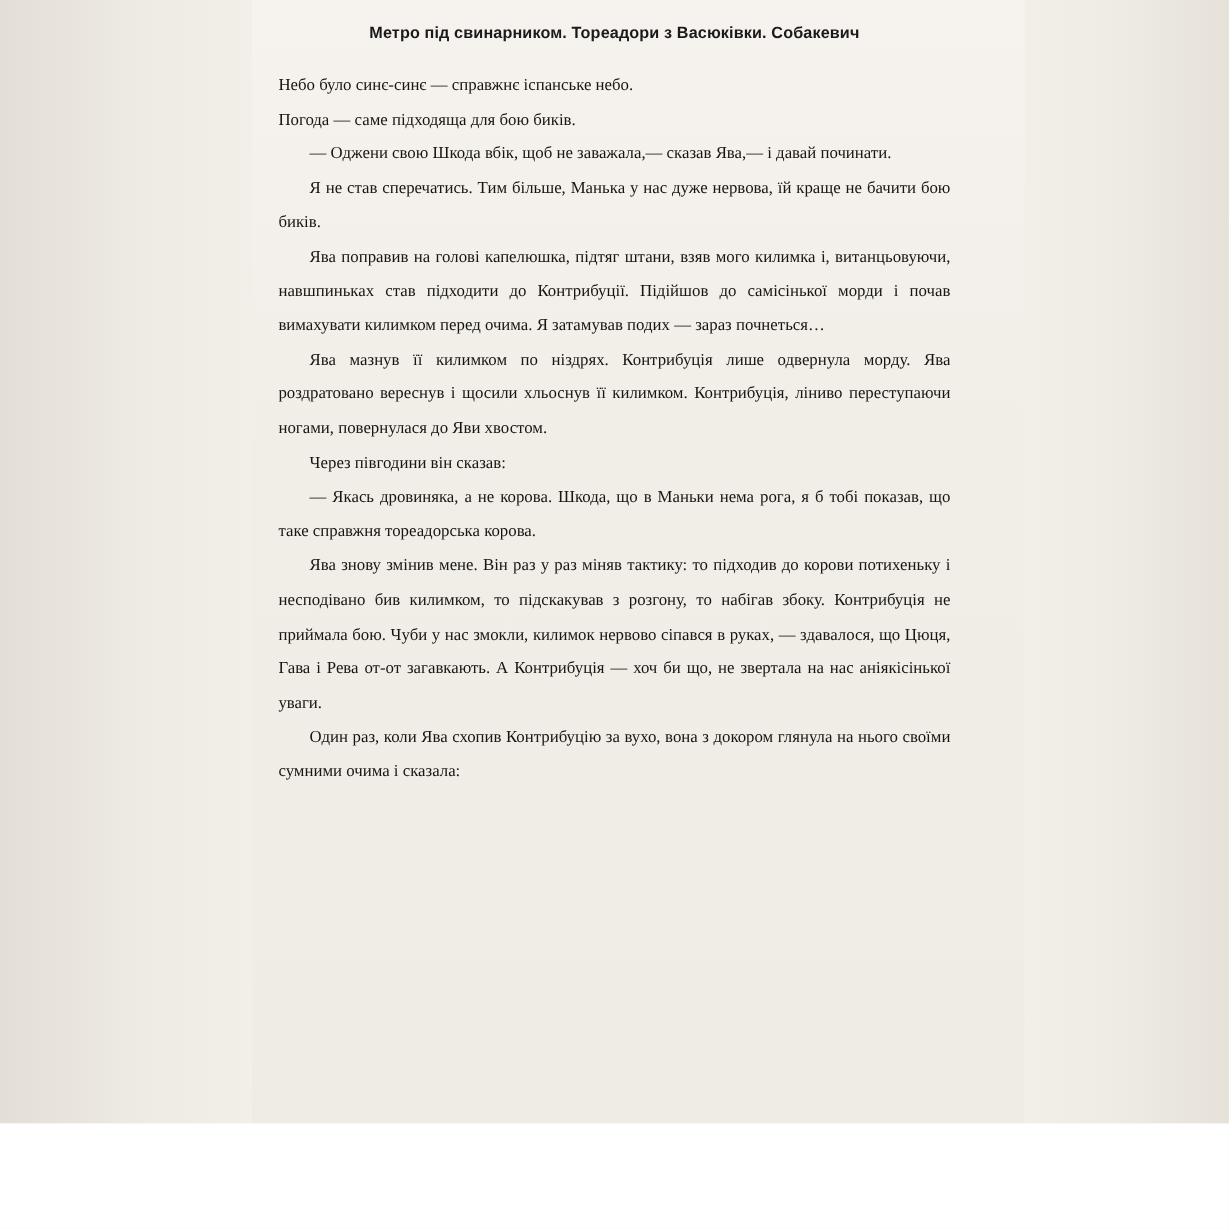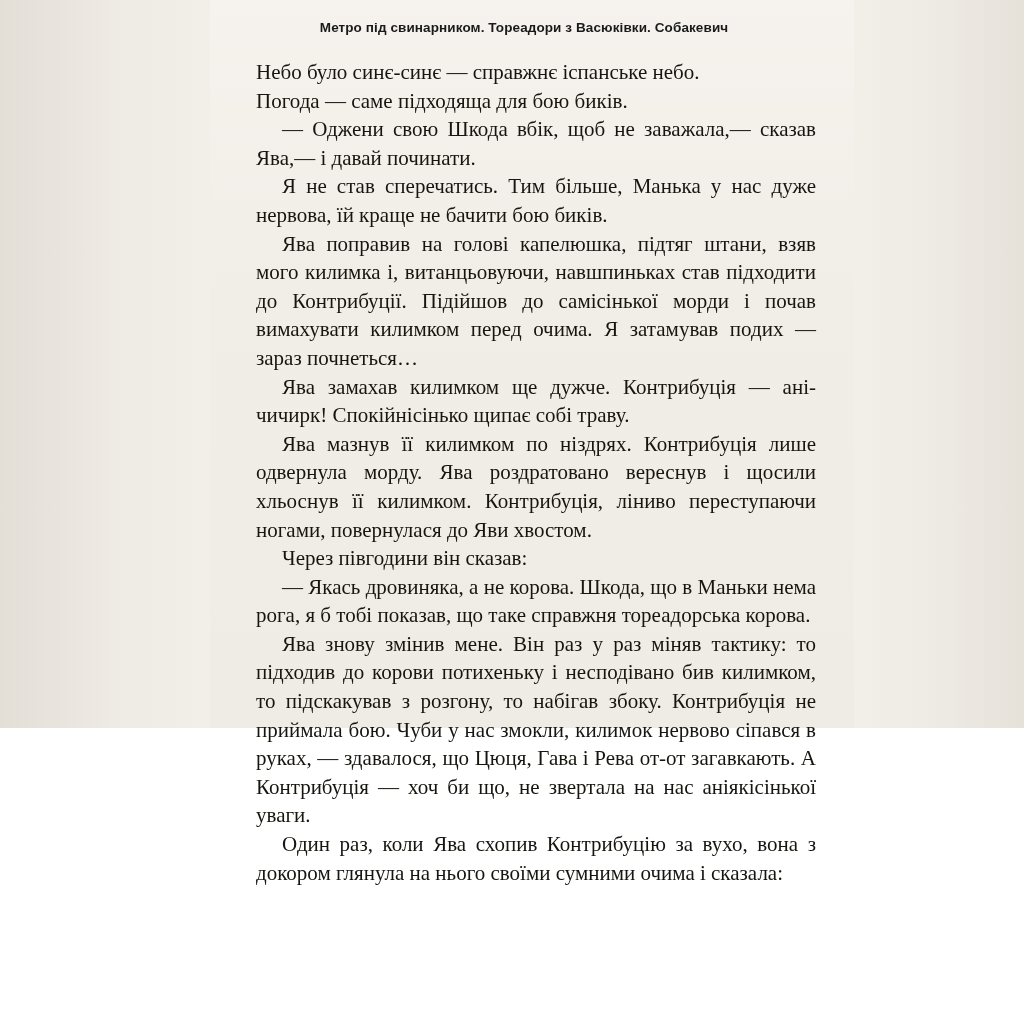--- a/index.html
+++ b/index.html
@@ -9,26 +9,25 @@
   body {
     width: 1024px;
     height: 1024px;
     background: #ffffff;
     font-family: "Liberation Serif", serif;
     overflow: hidden;
   }
   .page {
     position: relative;
     width: 1024px;
-    height: 728px;
+    height: 936px;
     background: #f2efe9;
     background-image:
       linear-gradient(180deg, #f6f3ee 0%, #f1eee8 40%, #efece6 100%);
     box-sizing: border-box;
-    padding-left: 24px;
   }
   
   .page::before {
     content: "";
     position: absolute;
     left: 0; top: 0; bottom: 0;
     width: 210px;
     background: linear-gradient(90deg, #e3dfd7 0%, #eeeae4 55%, #f2efe9 100%);
     pointer-events: none;
   }
@@ -58,21 +57,21 @@
     font-weight: 700;
     letter-spacing: 0.1px;
     color: #1a1a1a;
   }
 
   .body-text {
     position: absolute;
     top: 58px;
     left: 232px;
     width: 560px;
-    font-size: 21px;
+    font-size: 14px;
     line-height: 28.6px;
     color: #16150f;
     text-align: justify;
     text-justify: inter-word;
     hyphens: manual;
   }
   .body-text p {
     margin: 0;
     text-indent: 26px;
   }
@@ -87,21 +86,20 @@
   <div class="content">
 
     <div class="running-head">Метро під свинарником. Тореадори з Васюківки. Собакевич</div>
 
     <div class="body-text">
       <p class="no-indent">Небо було синє-синє — справжнє іспанське небо.</p>
       <p class="no-indent">Погода — саме підходяща для бою биків.</p>
       <p>— Оджени свою Шкода вбік, щоб не заважала,— сказав Ява,— і давай починати.</p>
       <p>Я не став сперечатись. Тим більше, Манька у нас дуже нервова, їй краще не бачити бою биків.</p>
       <p>Ява поправив на голові капелюшка, підтяг штани, взяв мого килимка і, витанцьовуючи, навшпиньках став підходити до Контрибуції. Підійшов до самісінької морди і почав вимахувати килимком перед очима. Я затамував подих — зараз почнеться…</p>
-      <p>Ява замахав килимком ще дужче. Контрибуція — ані-чичирк! Спокійнісінько щипає собі траву.</p>
       <p>Ява мазнув її килимком по ніздрях. Контрибуція лише одвернула морду. Ява роздратовано вереснув і щосили хльоснув її килимком. Контрибуція, ліниво переступаючи ногами, повернулася до Яви хвостом.</p>
       <p>Через півгодини він сказав:</p>
       <p>— Якась дровиняка, а не корова. Шкода, що в Маньки нема рога, я б тобі показав, що таке справжня тореадорська корова.</p>
       <p>Ява знову змінив мене. Він раз у раз міняв тактику: то підходив до корови потихеньку і несподівано бив килимком, то підскакував з розгону, то набігав збоку. Контрибуція не приймала бою. Чуби у нас змокли, килимок нервово сіпався в руках, — здавалося, що Цюця, Гава і Рева от-от загавкають. А Контрибуція — хоч би що, не звертала на нас аніякісінької уваги.</p>
       <p>Один раз, коли Ява схопив Контрибуцію за вухо, вона з докором глянула на нього своїми сумними очима і сказала:</p>
     </div>
 
   </div>
 </div>
 

